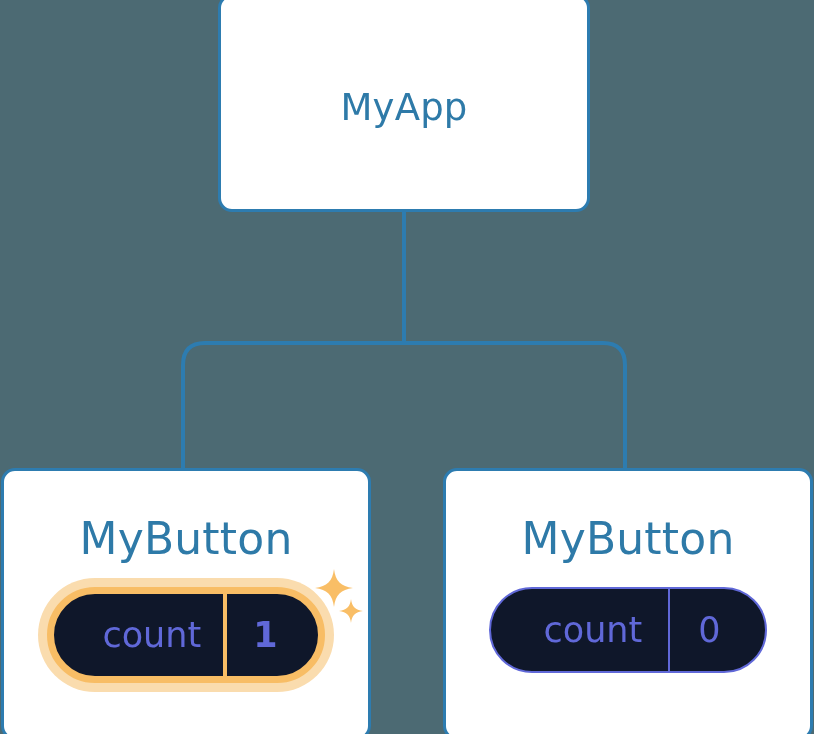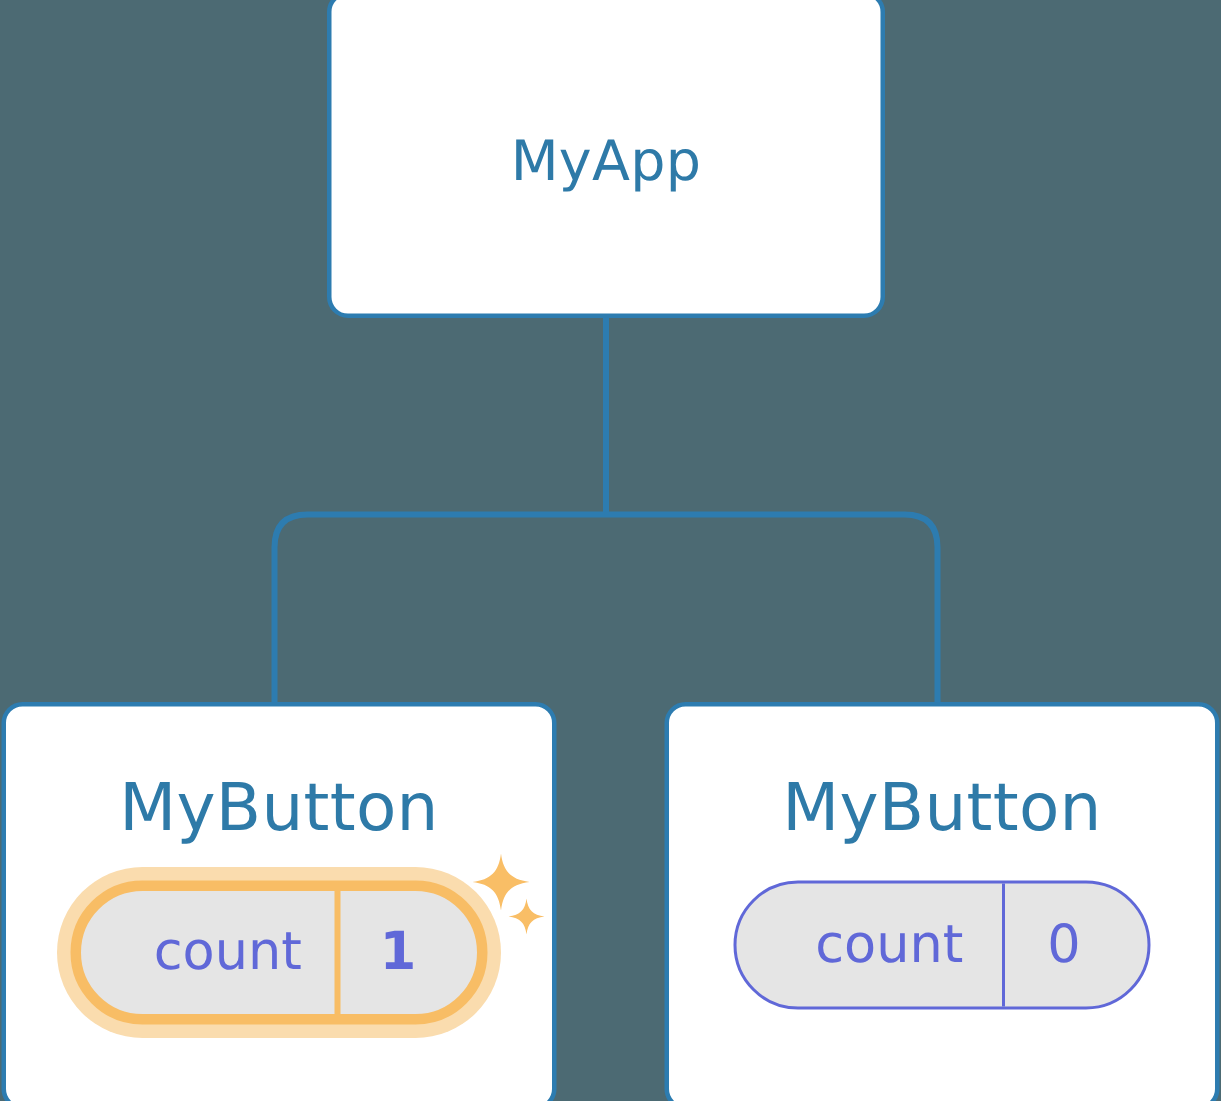--- a/index.html
+++ b/index.html
@@ -94,21 +94,21 @@
     justify-content: center;
   }
 
   .pill {
     position: relative;
     display: flex;
     align-items: stretch;
     height: 86px;
     border: 2px solid #6068d8;
     border-radius: 999px;
-    background: #e5e5e5;
+    background: #0f172a;
     box-sizing: border-box;
   }
 
   .pill-key,
   .pill-val {
     display: flex;
     align-items: center;
     justify-content: center;
     color: #6068d8;
     font-size: 35px;

